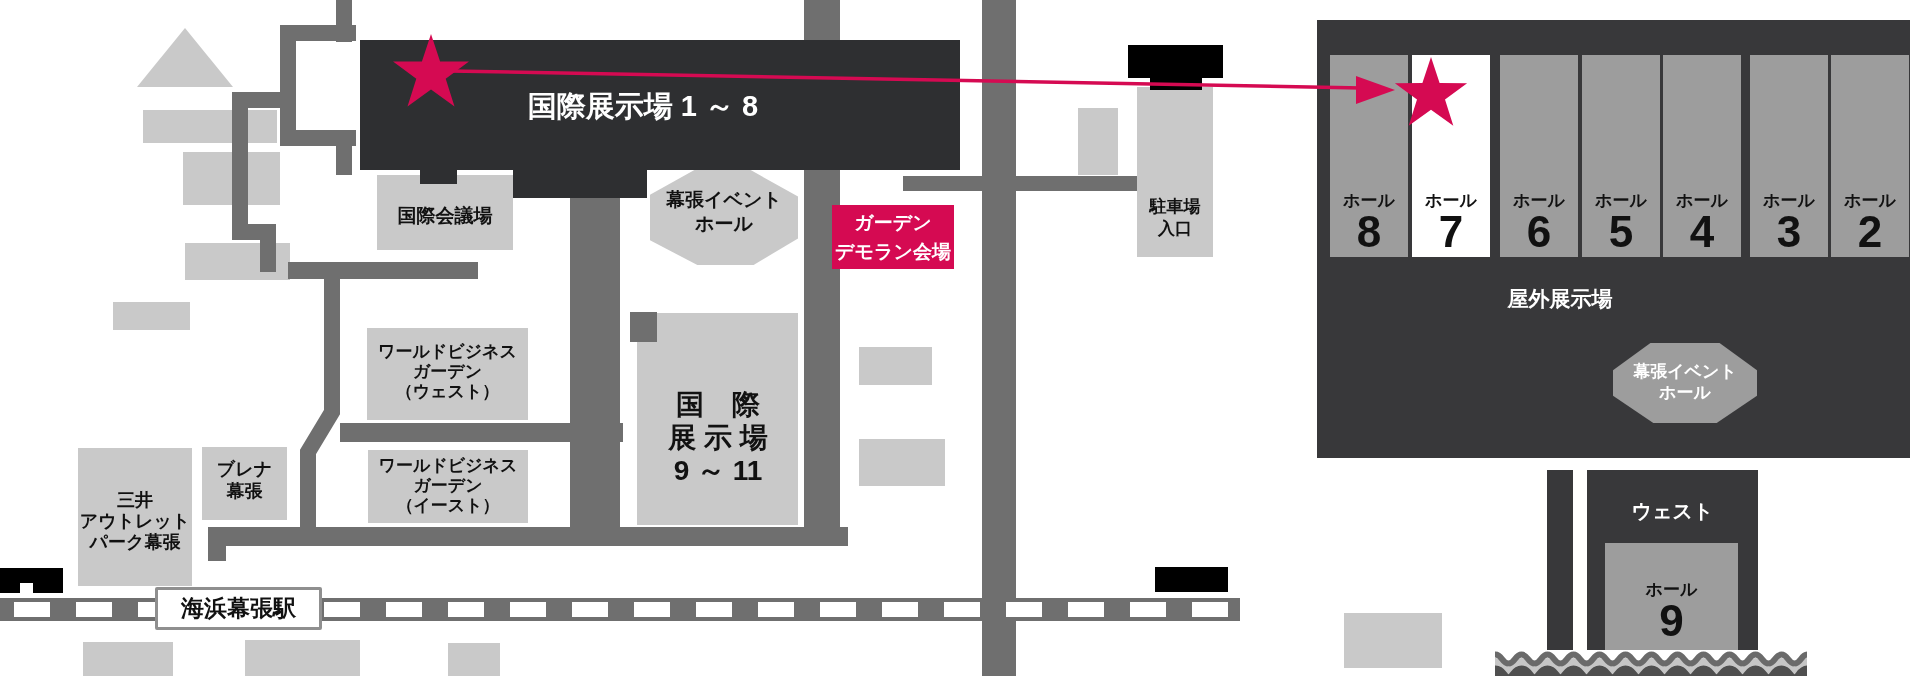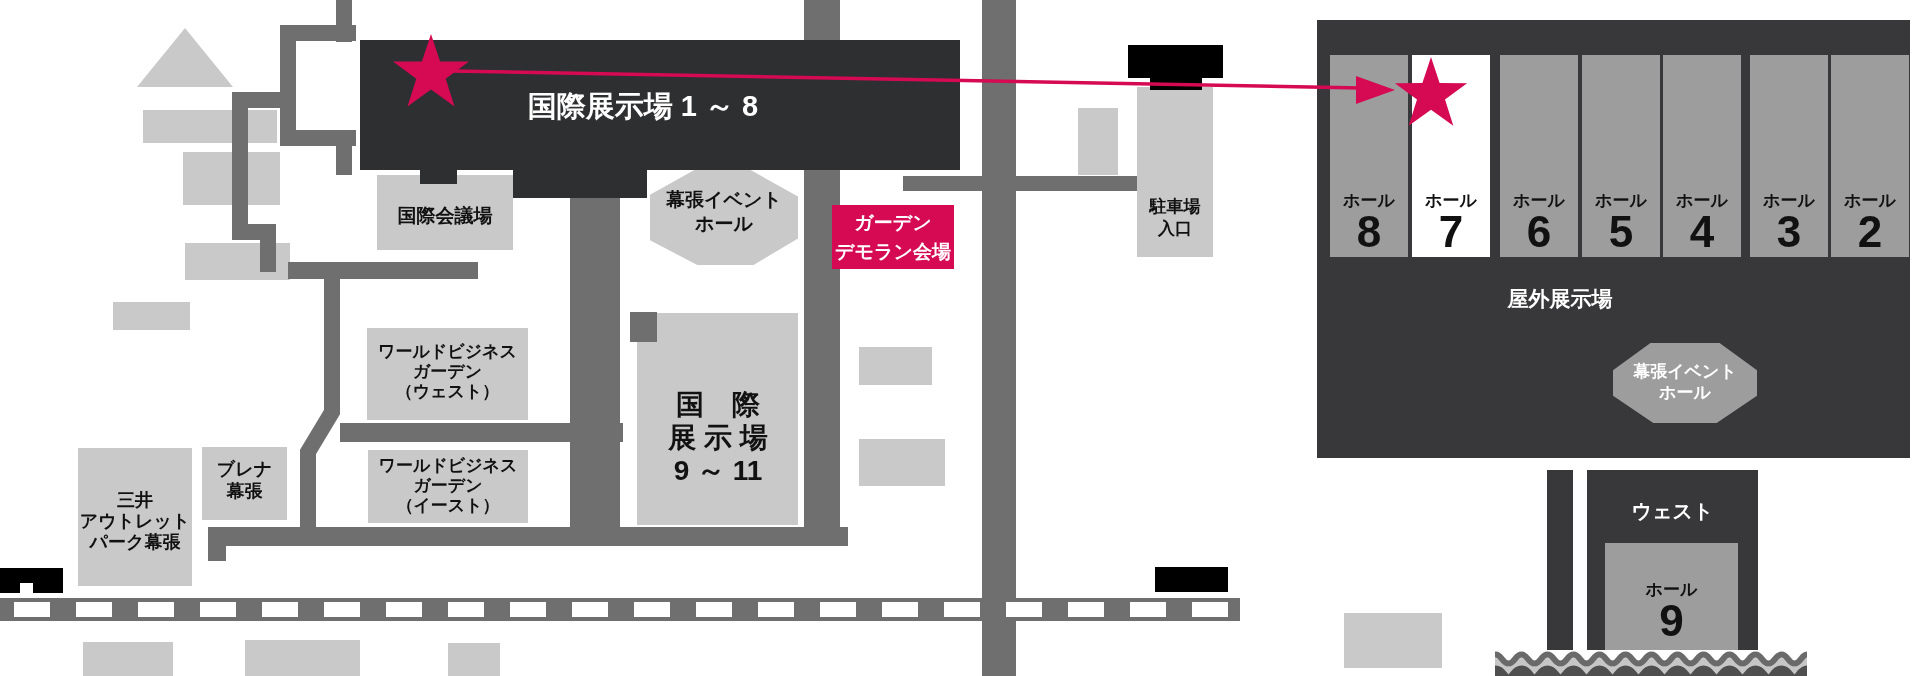--- a/index.html
+++ b/index.html
@@ -95,20 +95,21 @@
   <div class="badge" style="left:832px;top:205px;width:122px;height:64px;box-sizing:border-box">
       <div>ガーデン</div>
       <div>デモラン会場</div>
     </div>
   <div class="lbl" style="left:1137px;top:196px;width:76px;font-size:17px;line-height:22px"><div>駐車場</div><div>入口</div></div>
   <div class="lbl" style="left:367px;top:342px;width:161px;font-size:17px;line-height:20px"><div>ワールドビジネス</div><div>ガーデン</div><div>（ウェスト）</div></div>
   <div class="lbl" style="left:368px;top:456px;width:160px;font-size:17px;line-height:20px"><div>ワールドビジネス</div><div>ガーデン</div><div>（イースト）</div></div>
   <div class="lbl" style="left:652px;top:388px;width:132px;font-size:28px;line-height:33px"><div>国　際</div><div>展 示 場</div><div>9 ～ 11</div></div>
   <div class="lbl" style="left:202px;top:458px;width:85px;font-size:18px;line-height:22px"><div>ブレナ</div><div>幕張</div></div>
   <div class="lbl" style="left:78px;top:490px;width:114px;font-size:18px;line-height:21px"><div>三井</div><div>アウトレット</div><div>パーク幕張</div></div>
+  <div class="station" style="left:155px;top:587px;width:161px;height:37px">海浜幕張駅</div>
 
   <div class="panel" style="left:1317px;top:20px;width:593px;height:438px"></div>
   <div class="hall-col" style="left:1330px">
       <div class="hall-word">ホール</div>
       <div class="hall-num">8</div>
     </div>
   <div class="hall-col highlight" style="left:1412px">
       <div class="hall-word">ホール</div>
       <div class="hall-num">7</div>
     </div>

